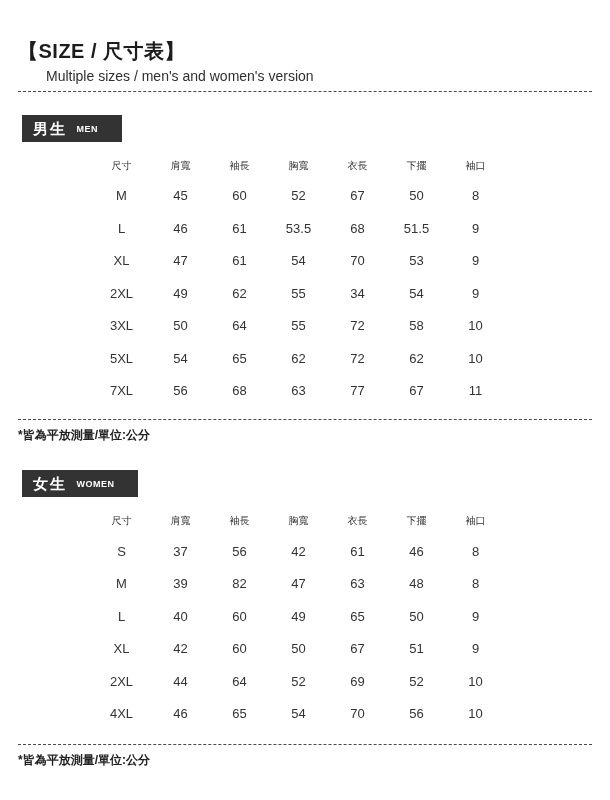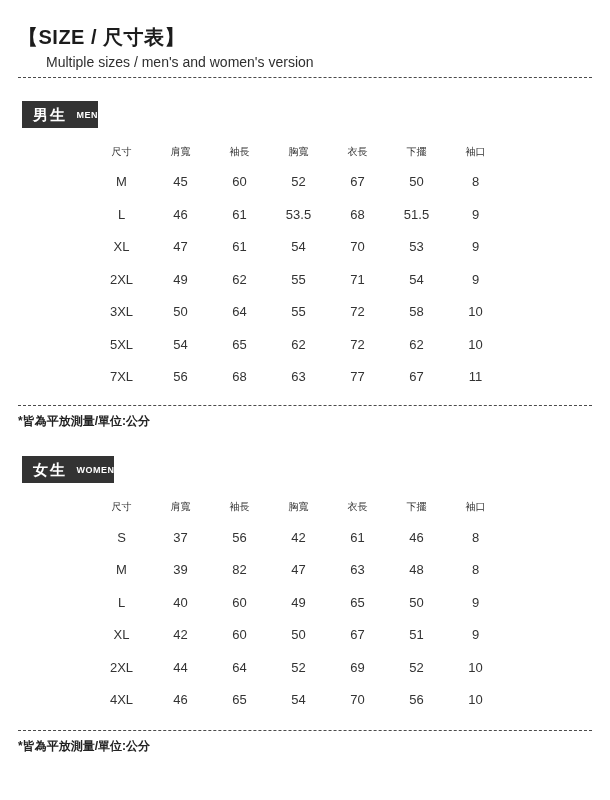--- a/index.html
+++ b/index.html
@@ -6,21 +6,21 @@
   html, body {
     width: 610px; height: 800px;
     background: #ffffff;
     font-family: "Liberation Sans", "DejaVu Sans", sans-serif;
     color: #2f2f2f;
     overflow: hidden;
   }
   .page { width: 610px; height: 800px; padding: 0 18px; }
 
   .title {
-    padding-top: 26px;
+    padding-top: 40px;
     font-size: 20px;
     font-weight: bold;
     letter-spacing: 0.5px;
     color: #1c1c1c;
     line-height: 1.15;
   }
   .subtitle {
     margin-top: 5px;
     font-size: 14px;
     color: #2f2f2f;
@@ -33,21 +33,21 @@
     height: 0;
   }
   hr.top-divider   { margin-top: 6px; }
   hr.mid-divider   { margin-top: 12px; }
   hr.bottom-divider{ margin-top: 14px; }
 
   .badge {
     display: inline-block;
     background: #333333;
     color: #ffffff;
-    padding: 4px 0 4px 11px;
+    padding: 4px 24px 4px 11px;
     margin-left: 4px;
     line-height: 18px;
     white-space: nowrap;
   }
   .section-men .badge   { margin-top: 23px; }
   .section-women .badge { margin-top: 28px; }
   .badge-zh { font-size: 15px; font-weight: bold; letter-spacing: 2px; vertical-align: middle; }
   .badge-en { font-size: 9px;  font-weight: bold; margin-left: 5px; letter-spacing: 0.5px; vertical-align: middle; }
 
   table.size-table {
@@ -125,21 +125,21 @@
             <td>54</td>
             <td>70</td>
             <td>53</td>
             <td>9</td>
           </tr>
           <tr>
             <td>2XL</td>
             <td>49</td>
             <td>62</td>
             <td>55</td>
-            <td>71</td>
+            <td>34</td>
             <td>54</td>
             <td>9</td>
           </tr>
           <tr>
             <td>3XL</td>
             <td>50</td>
             <td>64</td>
             <td>55</td>
             <td>72</td>
             <td>58</td>

